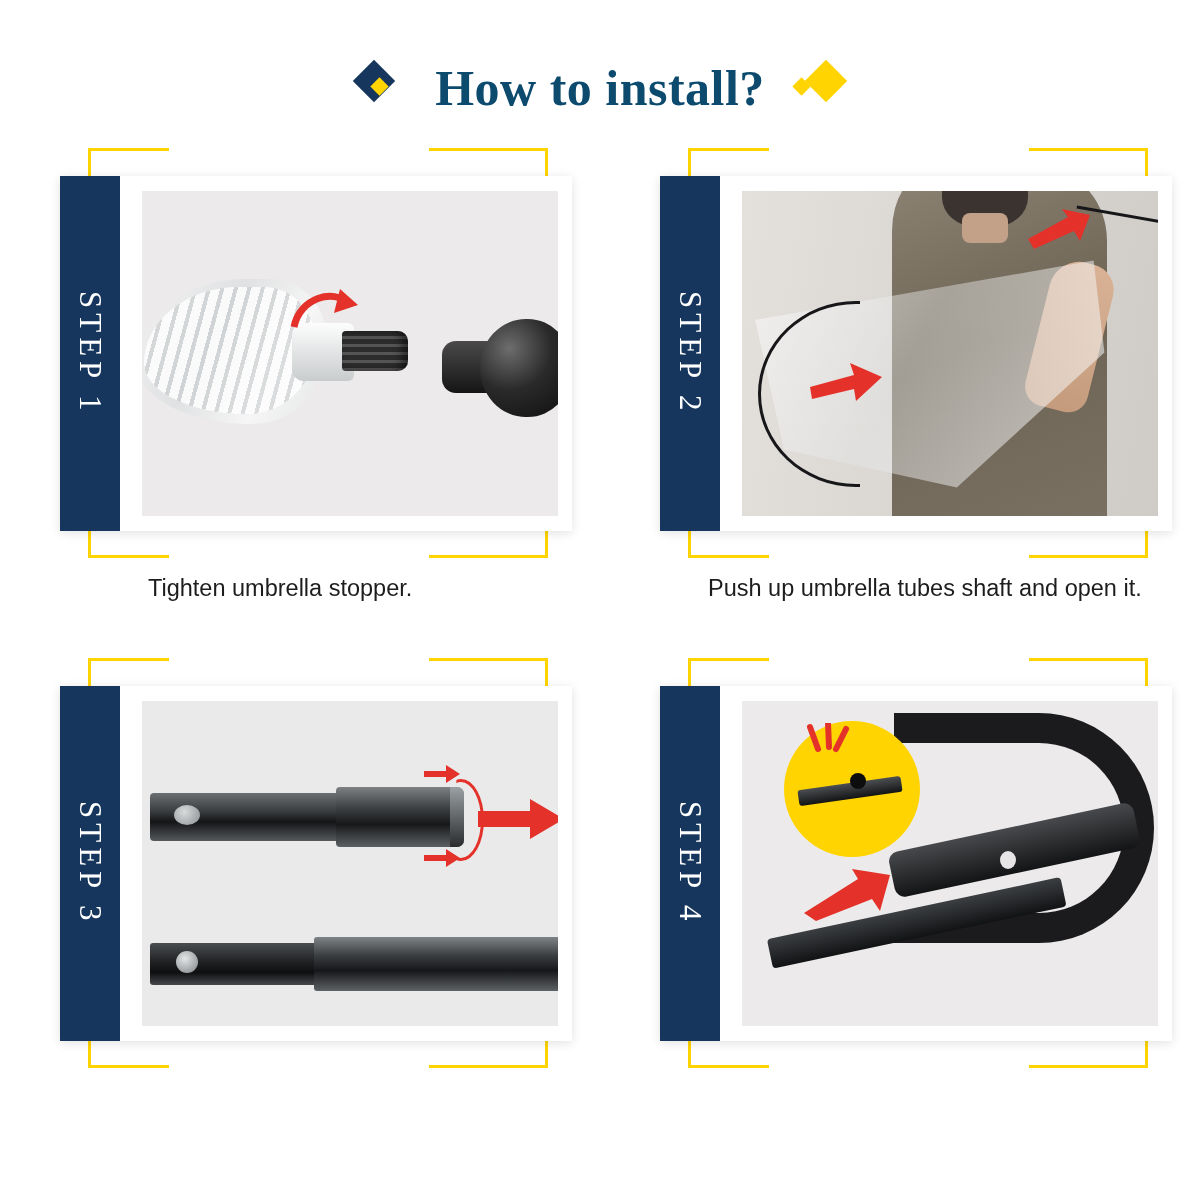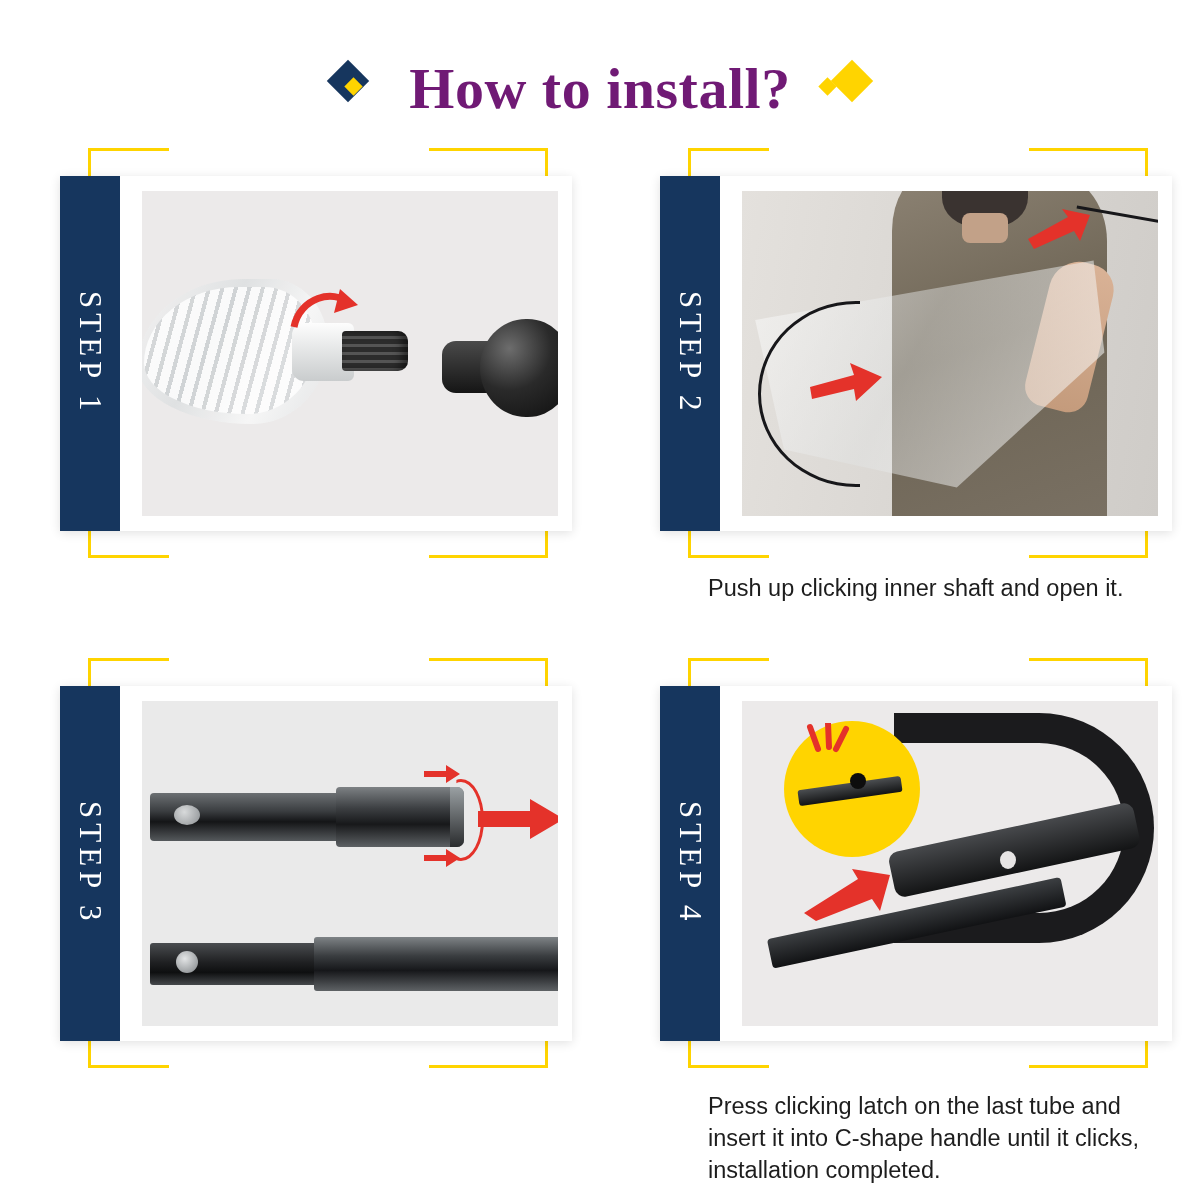--- a/index.html
+++ b/index.html
@@ -28,22 +28,22 @@
     width: 1200px;
     height: 80px;
     display: flex;
     align-items: center;
     justify-content: center;
     gap: 22px;
   }
   .title {
     font-family: "Liberation Serif", serif;
     font-weight: bold;
-    font-size: 58px;
-    color: #701a75;
+    font-size: 50px;
+    color: #0c4a6e;
     letter-spacing: 0.5px;
     white-space: nowrap;
   }
   .diamond {
     width: 30px;
     height: 30px;
     transform: rotate(45deg);
     flex: 0 0 auto;
   }
   .diamond.navy { background: #16365e; }
@@ -394,20 +394,21 @@
               <div class="ball"></div>
           </div>
           <div class="s1-arrow">
             <svg class="arrow-svg" viewBox="0 0 70 46" preserveAspectRatio="none">
               <path d="M4 40 C 10 10, 44 2, 58 16" stroke="#e4322a" stroke-width="7" fill="none"></path>
               <polygon points="50,2 68,18 44,26" fill="#e4322a"></polygon>
             </svg>
           </div>
         </div>
       </div>
+      <div class="caption">Tighten umbrella stopper.</div>
     </div>
 
     <div class="cell right r1">
       <div class="bracket">
         <div class="gap-top"></div>
           <div class="gap-bottom"></div>
         <div class="gap-left"></div>
           <div class="gap-right"></div>
       </div>
       <div class="card">
@@ -435,21 +436,21 @@
               <polygon points="0,30 40,8 34,0 62,6 52,32 46,22 6,40" fill="#e4322a"></polygon>
             </svg>
           </div>
           <div class="s2-arrow-bottom">
             <svg class="arrow-svg" viewBox="0 0 72 42" preserveAspectRatio="none">
               <polygon points="0,26 44,14 40,2 72,16 46,40 44,28 2,38" fill="#e4322a"></polygon>
             </svg>
           </div>
         </div>
       </div>
-      <div class="caption">Push up clicking inner shaft and open it.</div>
+      <div class="caption">Push up umbrella tubes shaft and open it.</div>
     </div>
 
     <div class="cell left r2">
       <div class="bracket">
         <div class="gap-top"></div>
           <div class="gap-bottom"></div>
         <div class="gap-left"></div>
           <div class="gap-right"></div>
       </div>
       <div class="card">
@@ -510,17 +511,16 @@
               <path d="M46 6 L36 26" stroke="#e4322a" stroke-width="6" stroke-linecap="round"></path>
             </svg>
           </div>
           <div class="s4-arrow">
             <svg class="arrow-svg" viewBox="0 0 86 52" preserveAspectRatio="none">
               <polygon points="0,44 54,10 48,0 86,6 76,42 68,30 12,52" fill="#e4322a"></polygon>
             </svg>
           </div>
         </div>
       </div>
-      <div class="caption">Press clicking latch on the last tube and insert it into C-shape handle until it clicks, installation completed.</div>
     </div>
 
   </div>
 </div>
 
 </body></html>

